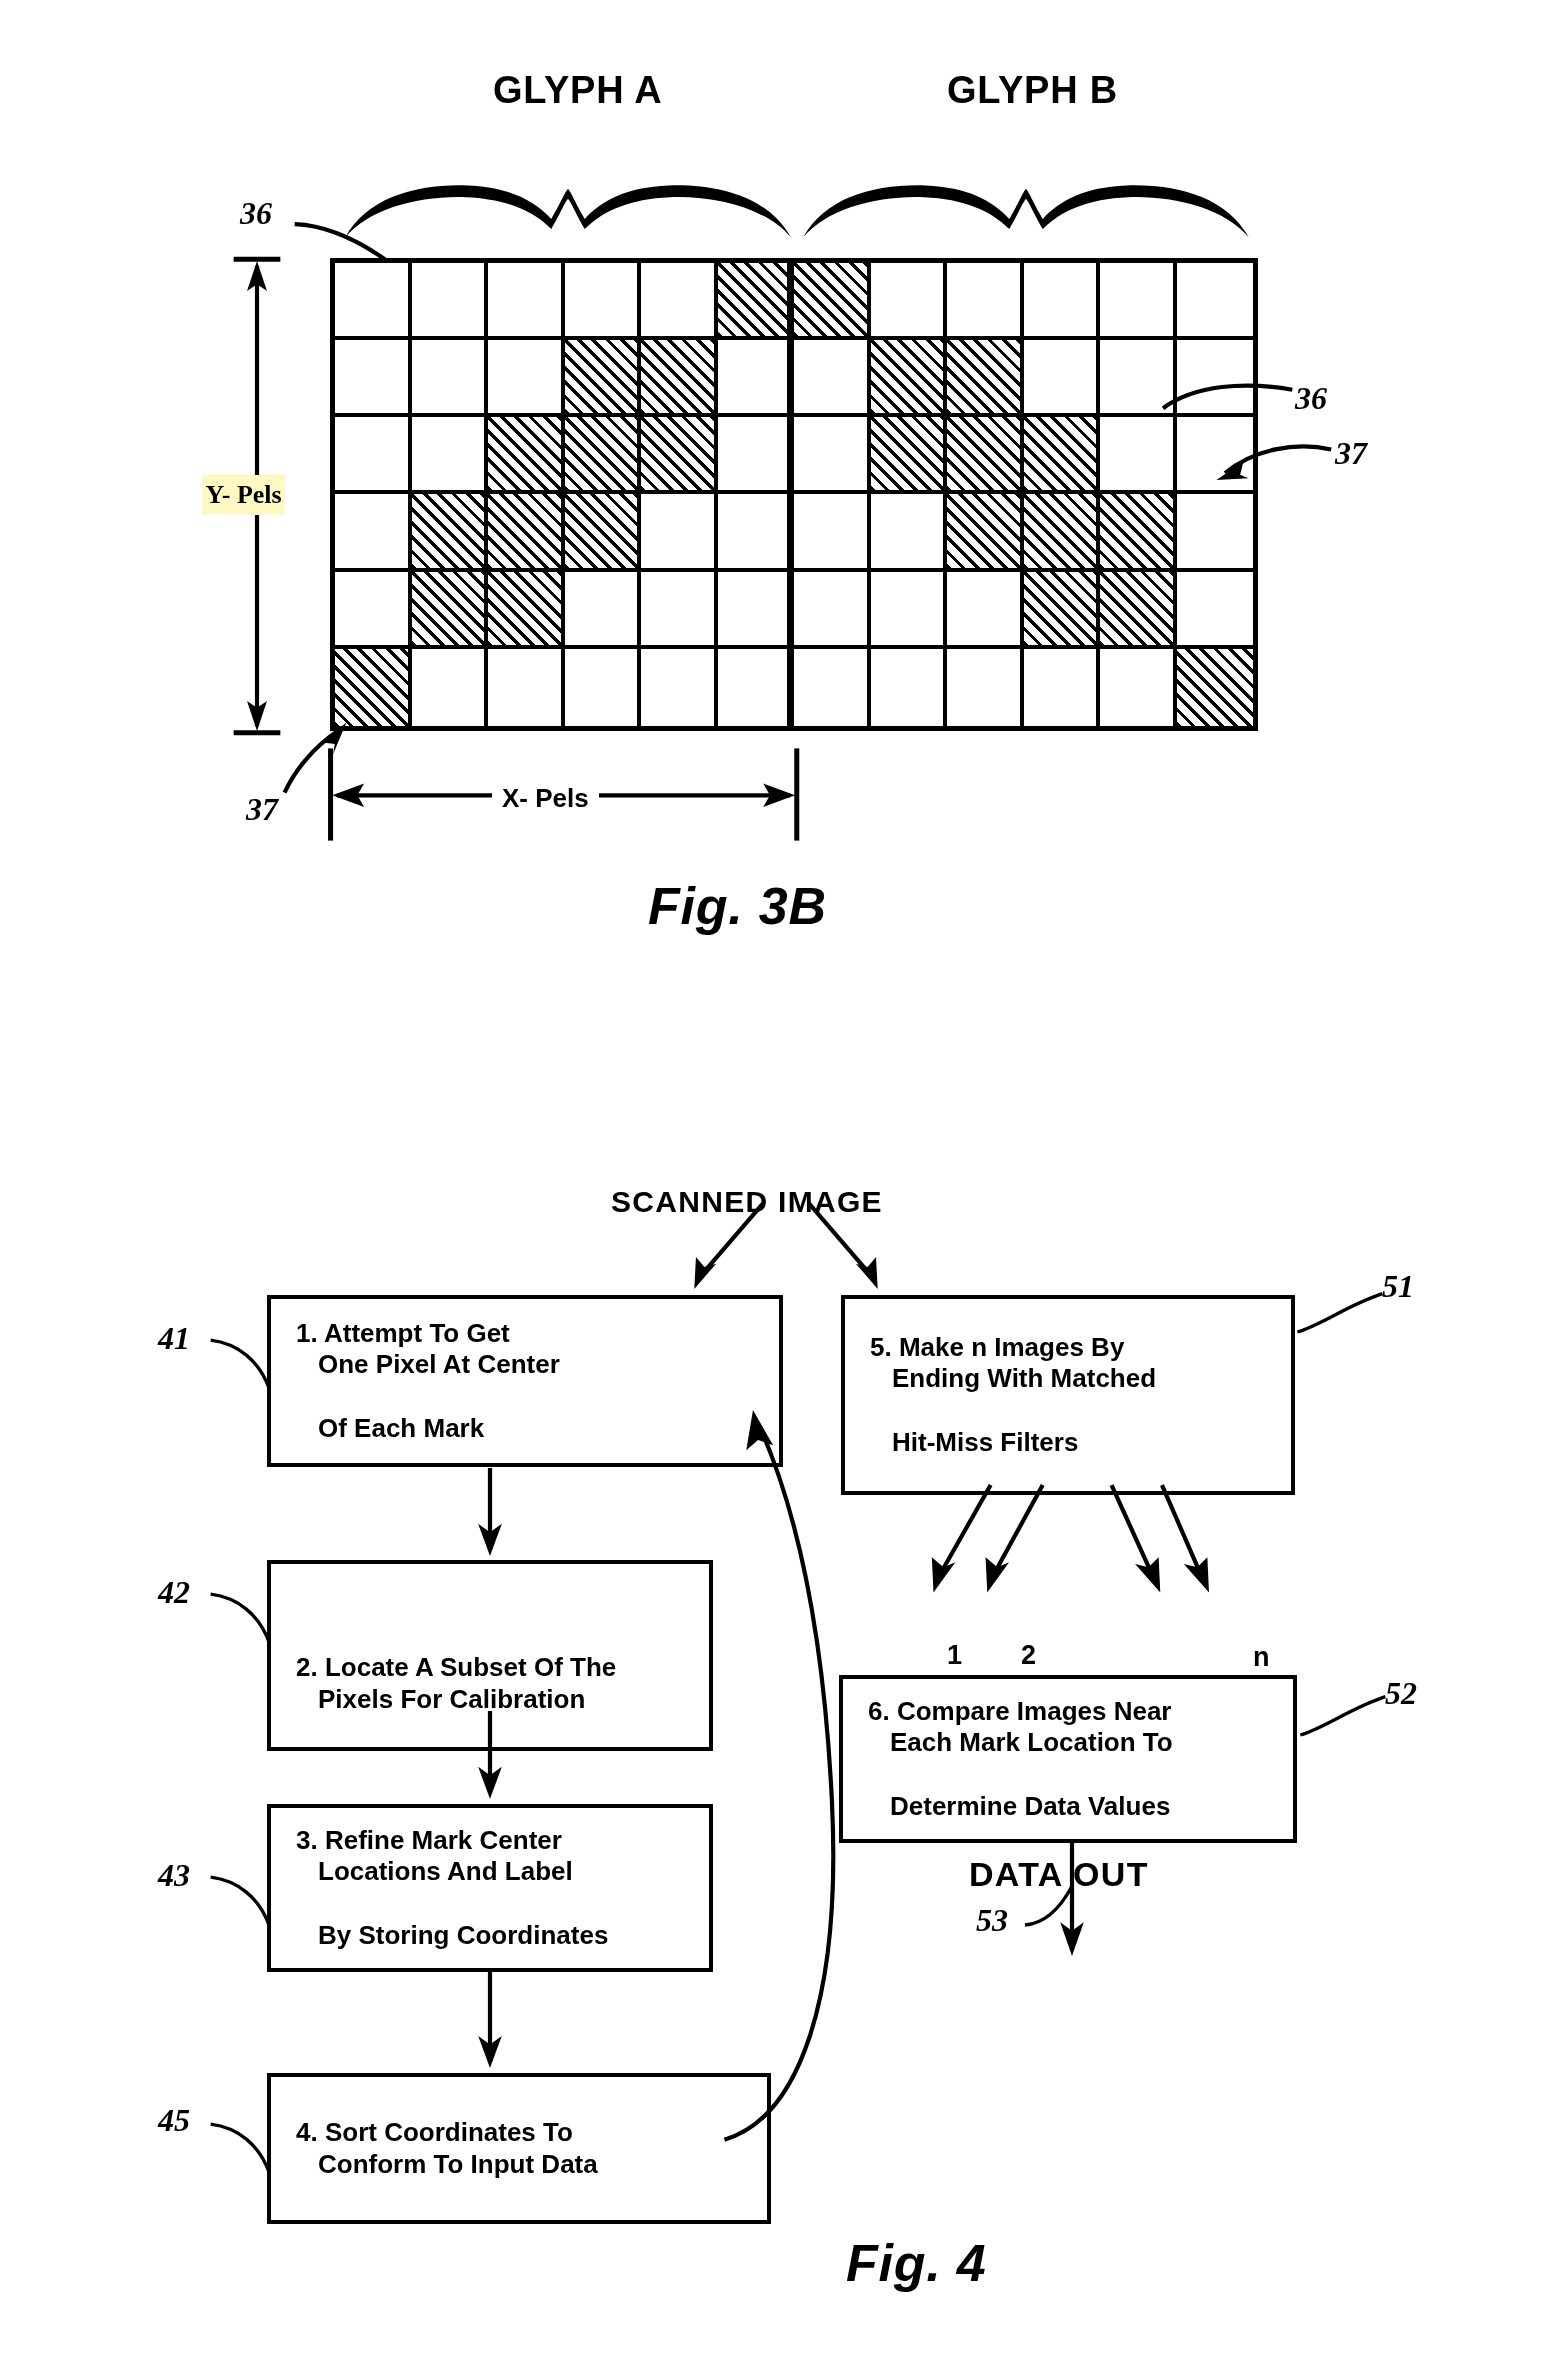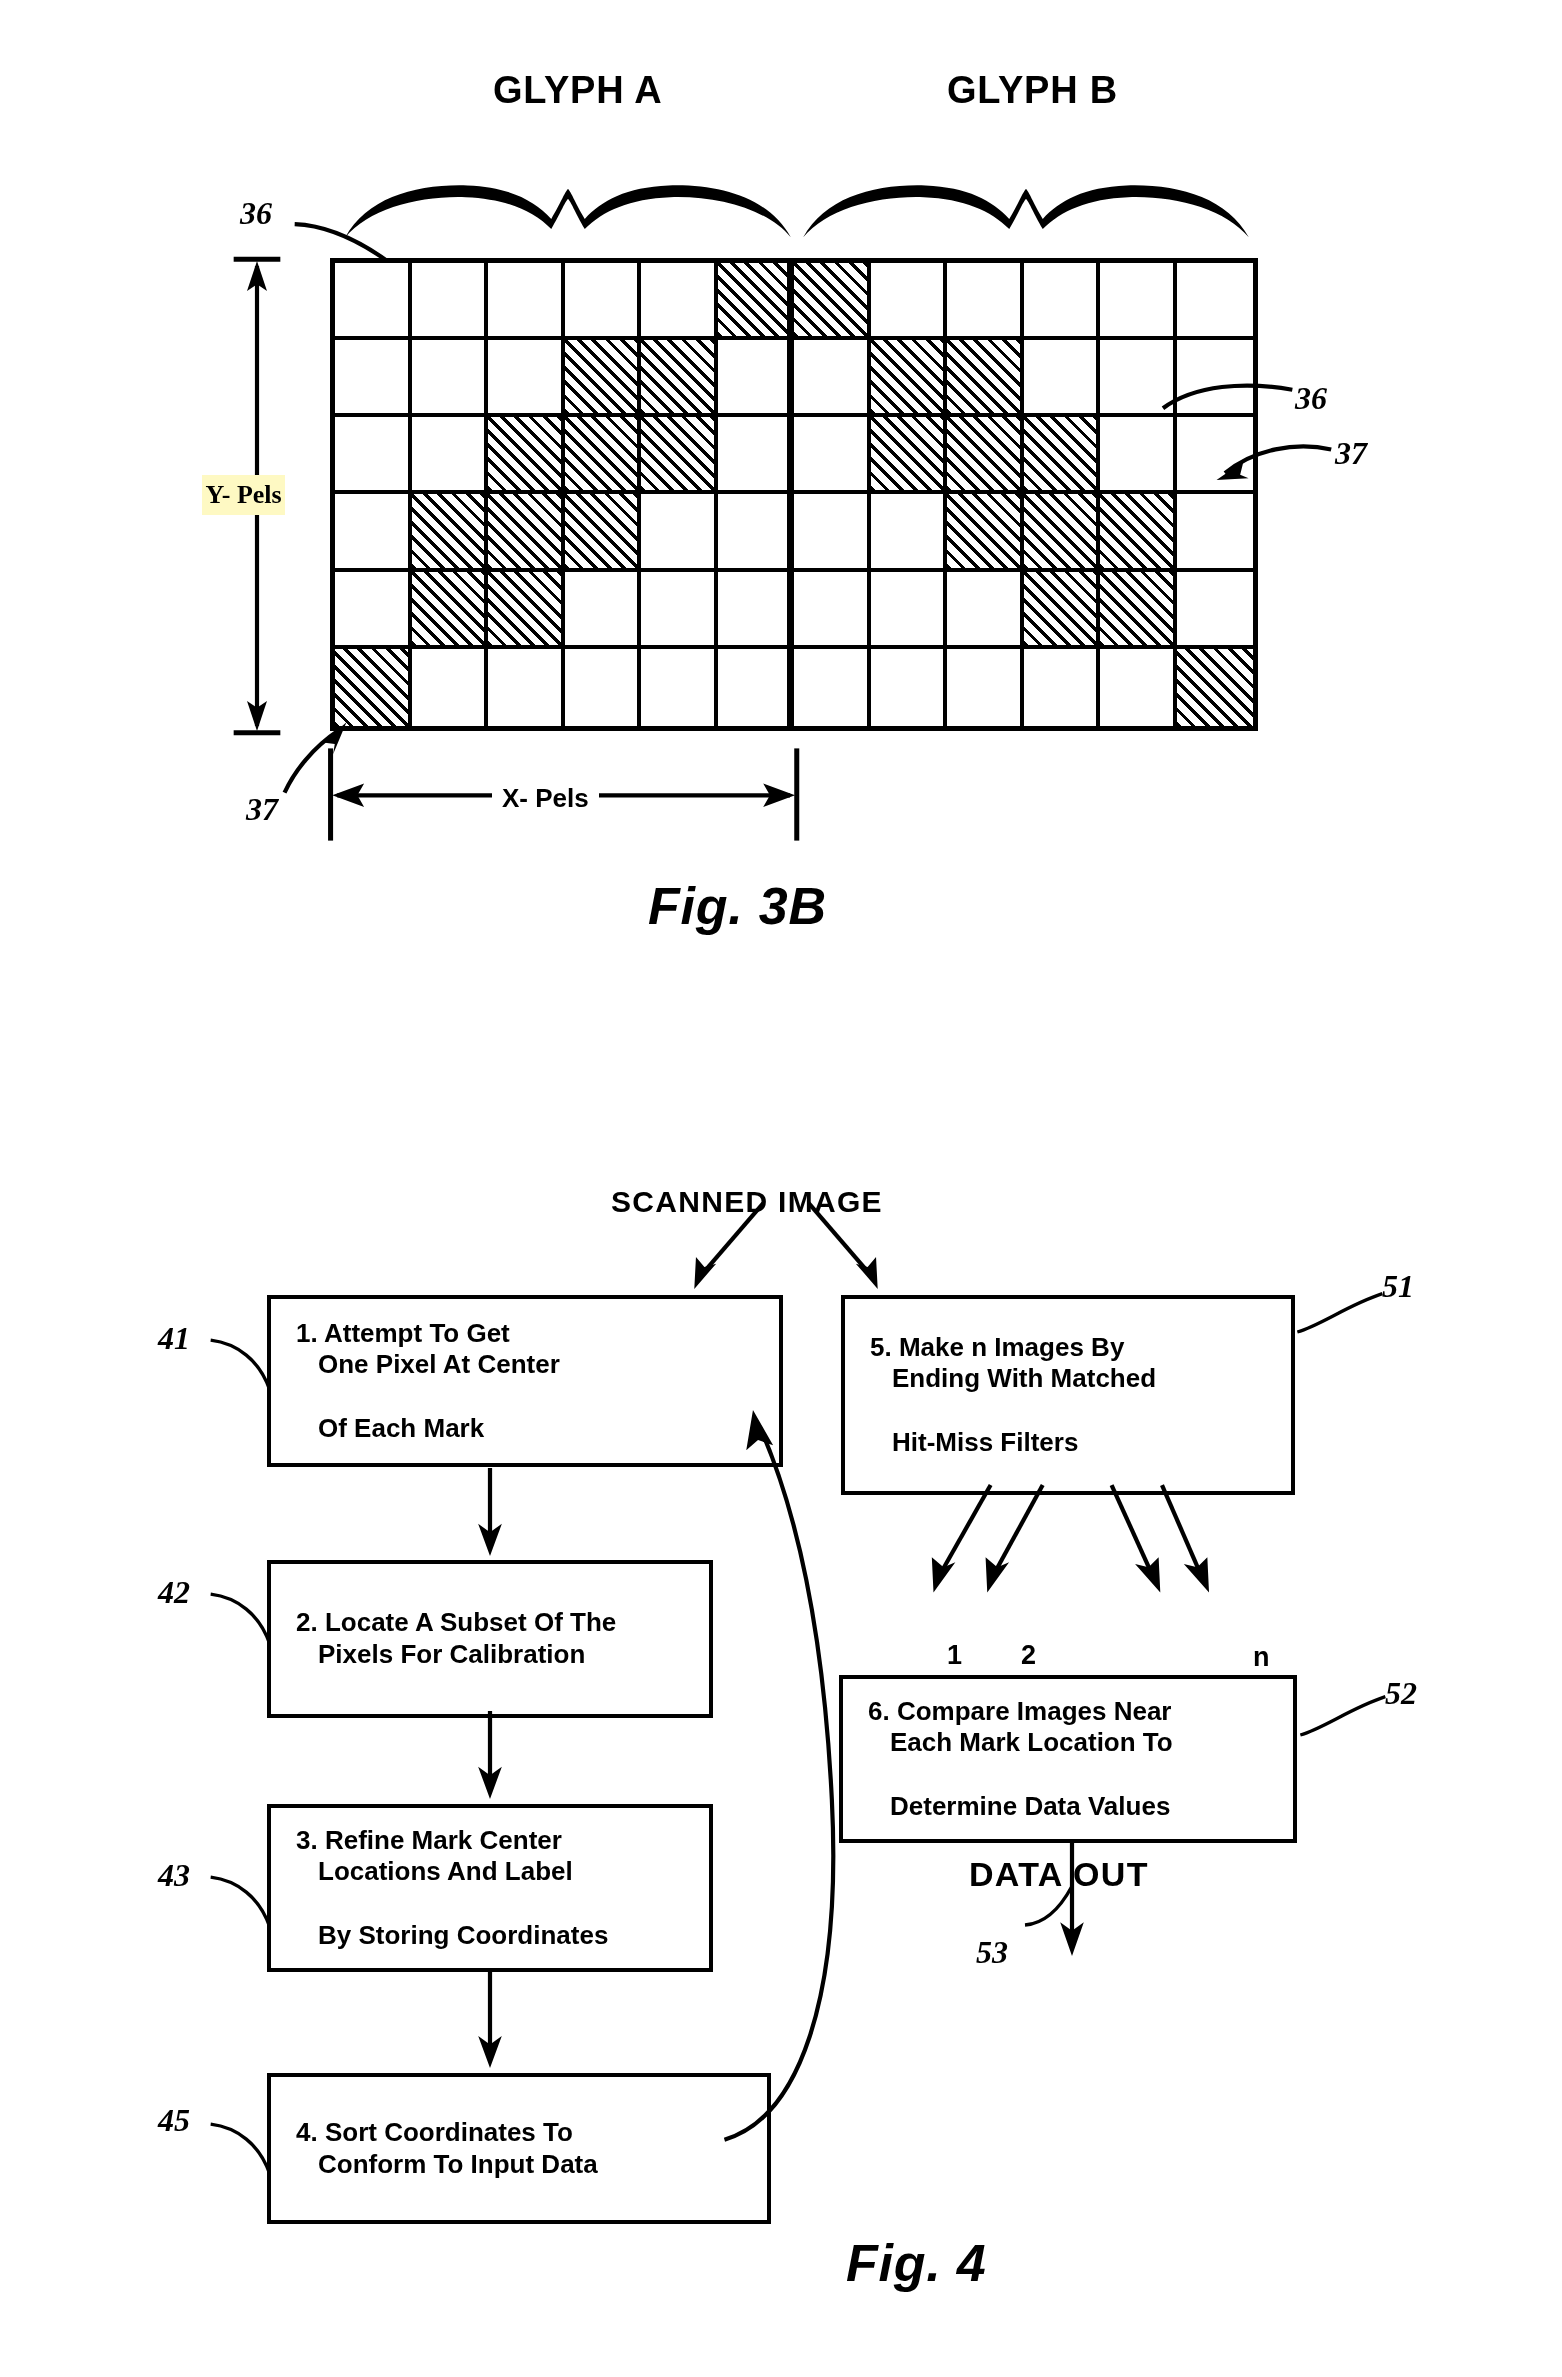--- a/index.html
+++ b/index.html
@@ -316,21 +316,21 @@
 <div class="ref-num" style="left:158px; top:1320px;">41</div>
 <svg class="abs" style="left:209px; top:1335px;" width="67" height="59" viewBox="0 0 80 70">
   <path d="M2,6 C34,10 60,30 72,64" stroke="#000" stroke-width="4" fill="none"></path>
 </svg>
 
 <svg class="abs" style="left:473px; top:1468px;" width="34" height="93" viewBox="0 0 40 110">
   <line x1="20" y1="0" x2="20" y2="86" stroke="#000" stroke-width="5"></line>
   <polygon points="20,104 6,66 20,76 34,66" fill="#000"></polygon>
 </svg>
 
-<div class="flow-box" style="left:267px; top:1560px; width:446px; height:158px;">
+<div class="flow-box" style="left:267px; top:1560px; width:446px; height:191px;align-items:flex-end;">
   <div class="box-text">
     <span>2. Locate A Subset Of The</span>
     <span class="cont">Pixels For Calibration</span>
   </div>
 </div>
 <div class="ref-num" style="left:158px; top:1574px;">42</div>
 <svg class="abs" style="left:209px; top:1589px;" width="67" height="59" viewBox="0 0 80 70">
   <path d="M2,6 C34,10 60,30 72,64" stroke="#000" stroke-width="4" fill="none"></path>
 </svg>
 
@@ -413,21 +413,21 @@
 <div class="ref-num" style="left:1385px; top:1675px;">52</div>
 <svg class="abs" style="left:1298px; top:1690px;" width="93" height="50" viewBox="0 0 110 60">
   <path d="M2,54 C30,46 62,22 104,8" stroke="#000" stroke-width="4" fill="none"></path>
 </svg>
 
 <svg class="abs" style="left:1055px; top:1843px;" width="34" height="118" viewBox="0 0 40 140">
   <line x1="20" y1="0" x2="20" y2="114" stroke="#000" stroke-width="5"></line>
   <polygon points="20,134 6,94 20,104 34,94" fill="#000"></polygon>
 </svg>
 
-<div class="ref-num" style="left:976px; top:1902px;margin-top:32px;">53</div>
+<div class="ref-num" style="left:976px; top:1902px;">53</div>
 <svg class="abs" style="left:1023px; top:1885px;" width="59" height="50" viewBox="0 0 70 60">
   <path d="M2,48 C26,46 44,28 58,2" stroke="#000" stroke-width="4" fill="none"></path>
 </svg>
 
 <div class="data-out" style="left:969px; top:1855px;">DATA OUT</div>
 
 <div class="fig-caption" style="left:846px; top:2233px;">Fig. 4</div>
 
 
 </body></html>

